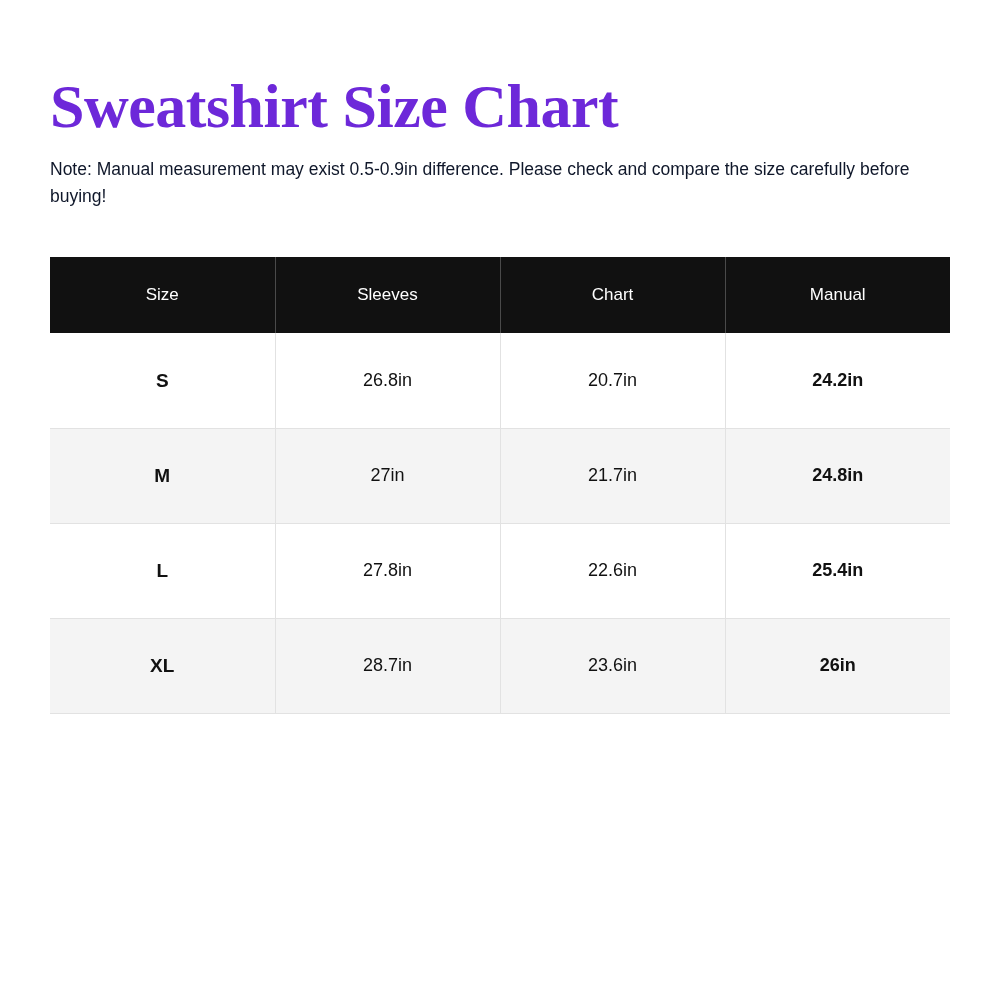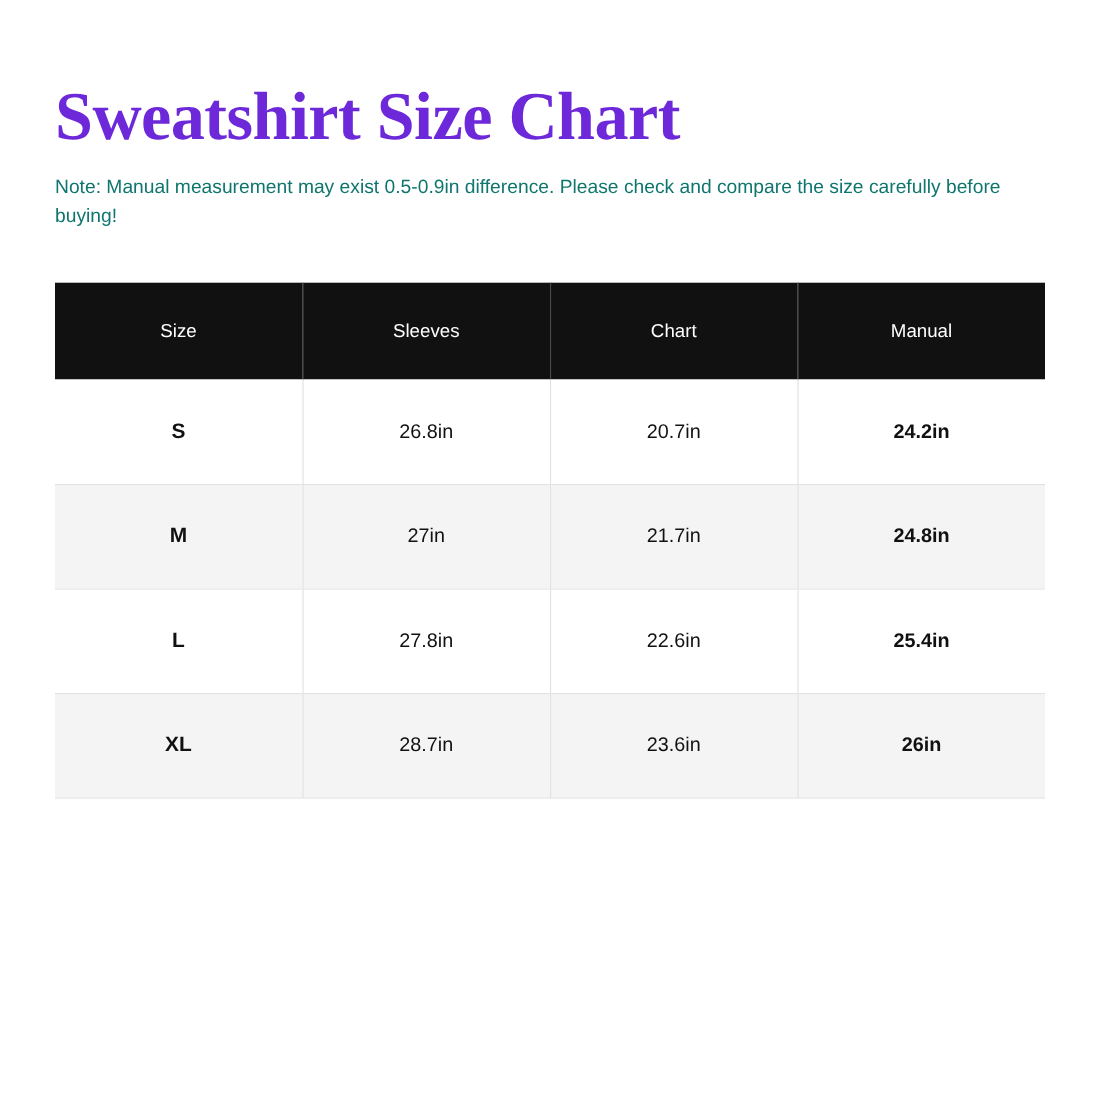--- a/index.html
+++ b/index.html
@@ -25,36 +25,36 @@
     line-height: 1.1;
     color: #6d28d9;
     margin: 0;
     padding-top: 72px;
     letter-spacing: -0.5px;
   }
   .note {
     font-family: "Liberation Sans", sans-serif;
     font-size: 17.5px;
     line-height: 1.55;
-    color: #0f766e;
+    color: #0f172a;
     margin: 16px 0 0 0;
     max-width: 900px;
   }
   table.size-chart {
     margin-top: 47px;
     width: 900px;
     border-collapse: collapse;
     table-layout: fixed;
   }
   table.size-chart thead th {
     background: #111111;
     color: #ffffff;
     font-weight: 400;
     font-size: 17px;
-    height: 88px;
+    height: 76px;
     text-align: center;
     vertical-align: middle;
     border-right: 1px solid #4a4a4a;
   }
   table.size-chart thead th:last-child { border-right: none; }
   table.size-chart tbody td {
     height: 95px;
     text-align: center;
     vertical-align: middle;
     font-size: 18px;

